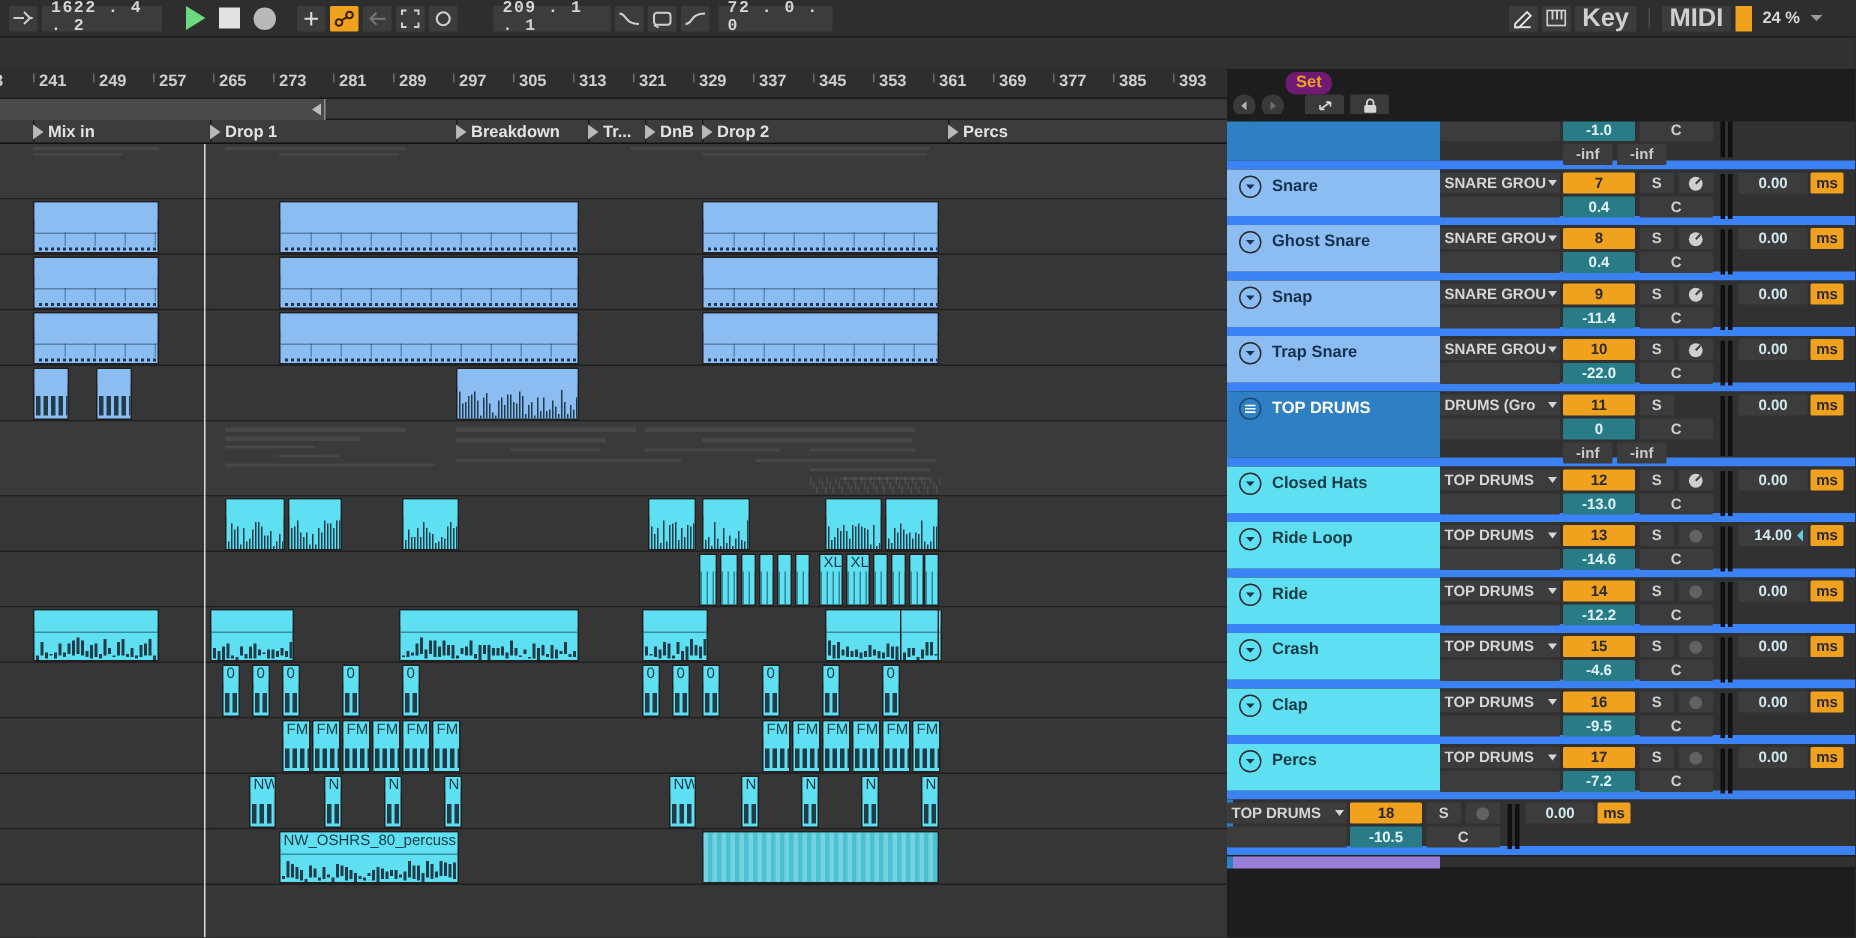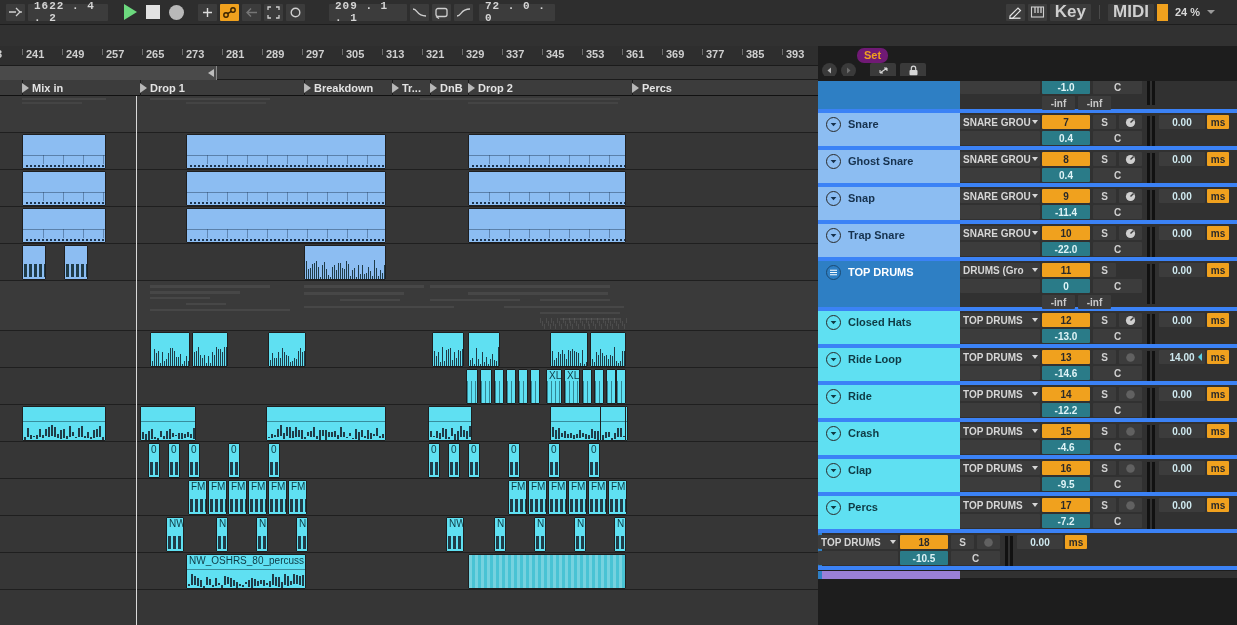--- a/index.html
+++ b/index.html
@@ -90,21 +90,21 @@
   .side{ position:absolute; left:818px; top:0; width:419px; height:579px; background:#1d1d1d; }
   .sidehdr{ height:30px; background:#1d1d1d; position:relative; }
   .settag{ position:absolute; left:7px; top:2px; background:#701a75; border-radius:7px;
      padding:1px 7px 2px; font-size:11px; font-weight:bold; color:#f0a11e;margin-left:32px; }
   .sbtns{ position:absolute; left:4px; top:17px; display:flex; gap:4px; align-items:center;}
   .rnd{ width:15px;height:15px;border-radius:50%;background:#3a3a3a;display:flex;align-items:center;justify-content:center;}
   .sqr{ width:26px;height:15px;background:#3a3a3a;display:flex;align-items:center;justify-content:center;border-radius:2px;}
 
   .tracks{ position:absolute; left:0; top:30px; width:419px; height:549px; overflow:hidden; }
   .trk{ position:relative; width:419px; display:flex; background:#313131;
-        border-bottom:4px solid #3b82f6; }
+        border-bottom:6px solid #3b82f6; }
   .trk .selbar{ position:absolute; left:0; top:0; bottom:0; width:4px; background:#1d1d1d; }
   .trk.sel .selbar{ background:#2e7fc4; }
   .namecol{ width:142px; position:relative; display:flex; align-items:flex-start; padding-top:4px; }
   .fold{ width:15px;height:15px;border-radius:50%;border:1px solid #2a2a2a;
      display:flex;align-items:center;justify-content:center;margin-left:8px;flex:0 0 auto;}
   .tname{ font-size:11px; font-weight:bold; margin-left:7px; line-height:15px; }
   .io{ width:82px; padding:2px 0 0 0; }
   .iobox{ height:14px; background:#3c3c3c; border-radius:1px; margin:0 2px 2px 0;
     display:flex; align-items:center; padding-left:3px; font-size:10px; font-weight:bold;
     color:#d6d6d6; position:relative; overflow:hidden; }

